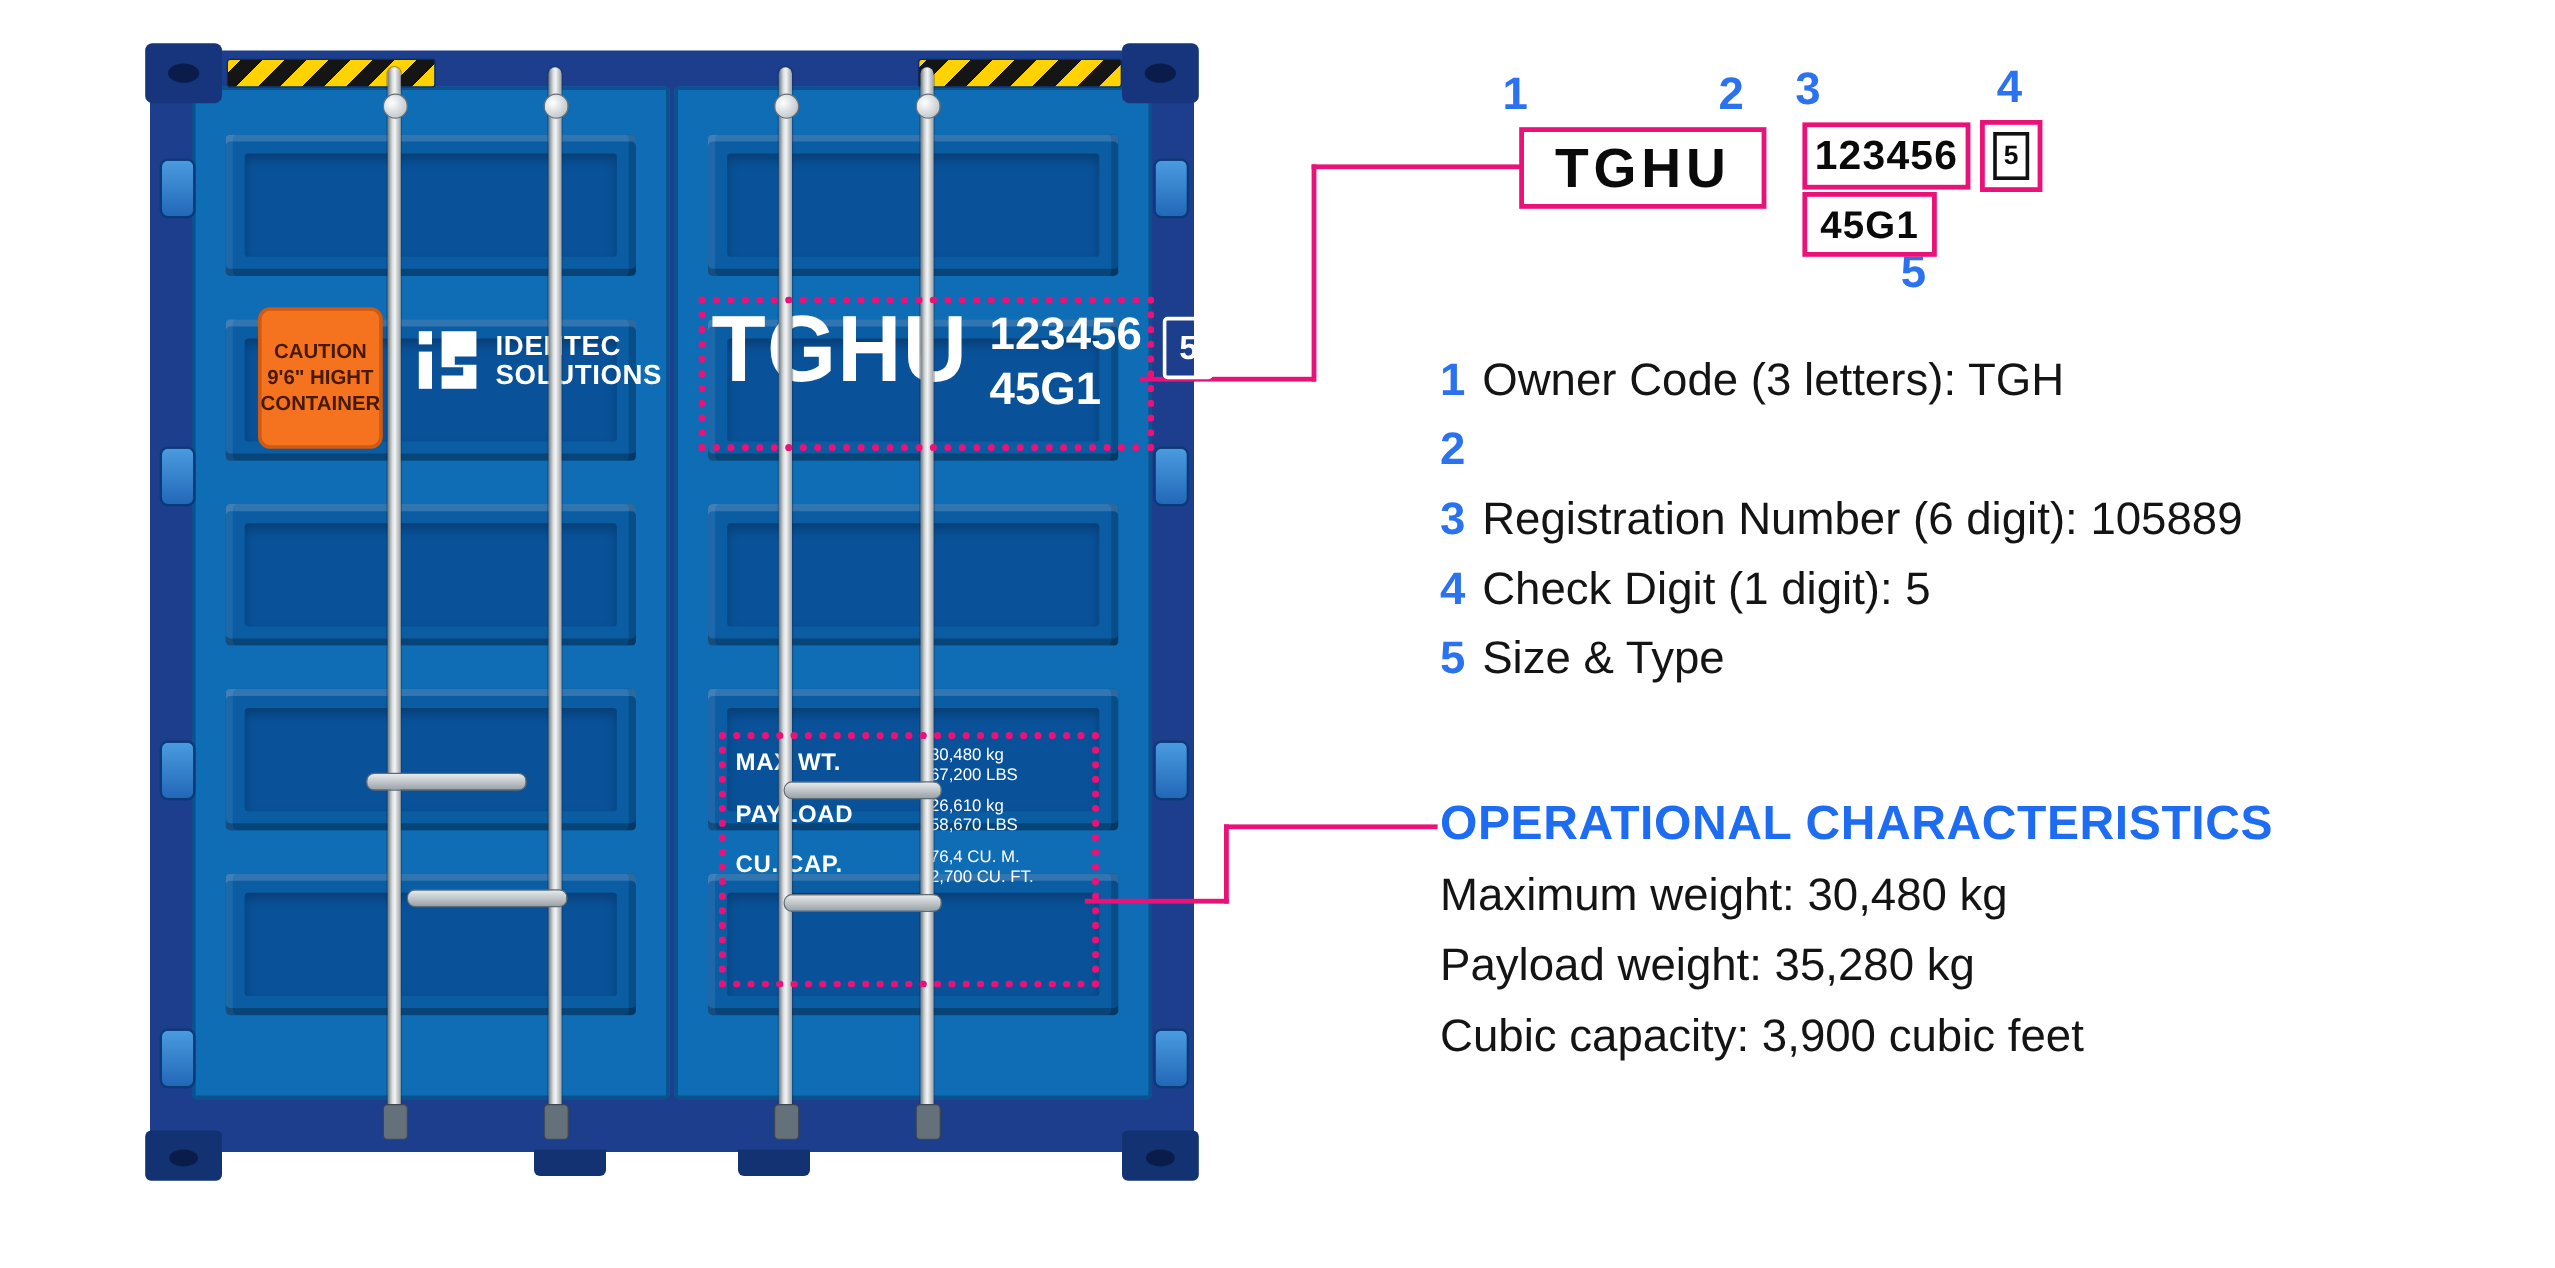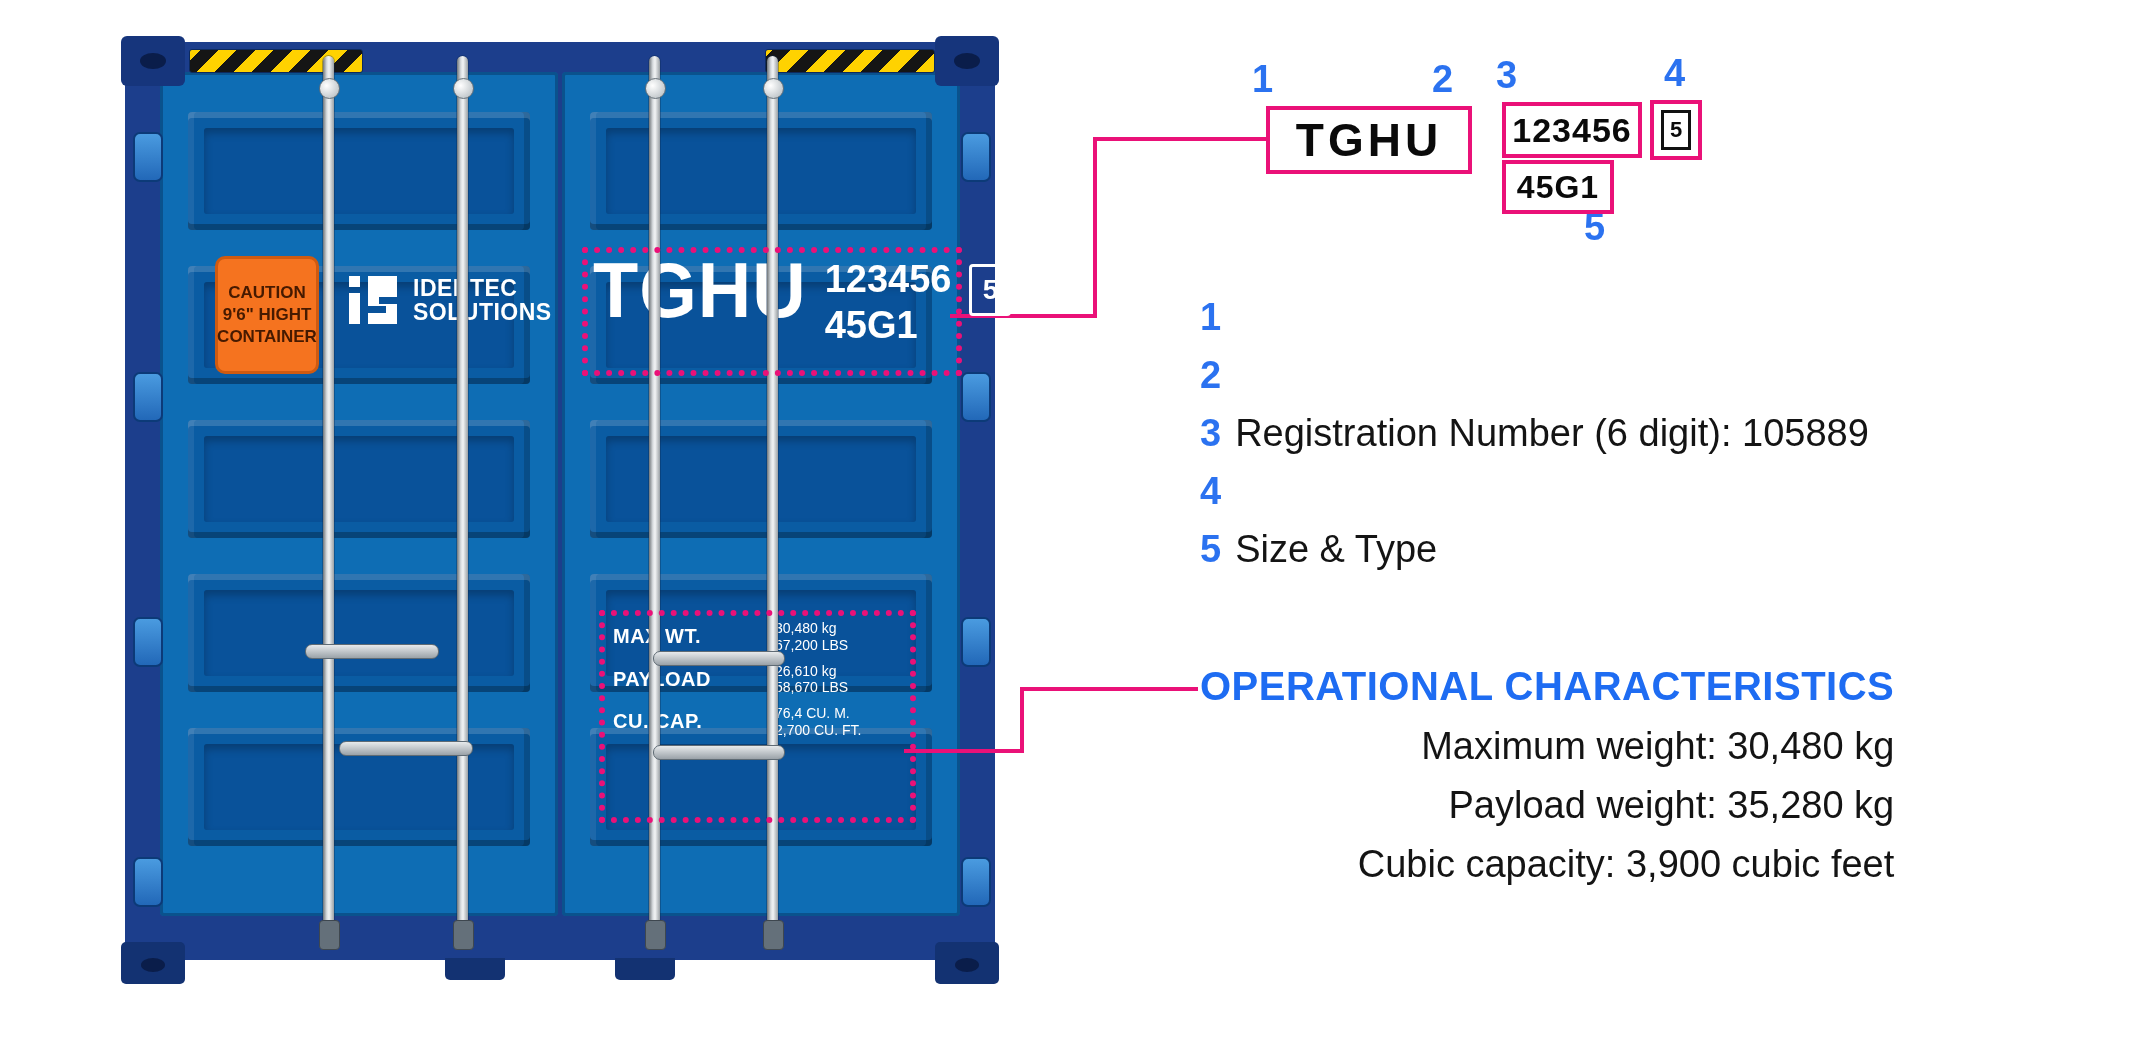--- a/index.html
+++ b/index.html
@@ -58,21 +58,21 @@
   
   .pink-line{position:absolute;background:#ea1178;z-index:1;}
   .pink-box{position:absolute;border:4px solid #ea1178;background:#ffffff;display:flex;
             align-items:center;justify-content:center;color:#0a0a0a;}
   .marker{position:absolute;color:#2b72f0;font-size:38px;font-weight:700;}
   .legend{position:absolute;left:1200px;top:296px;}
   .legend-row{display:flex;gap:14px;margin-bottom:15px;font-size:38px;color:#141414;}
   .legend-num{color:#2b72f0;font-weight:700;}
   .op{position:absolute;left:1200px;top:664px;}
   .op-title{font-size:40px;font-weight:700;color:#1e6cf2;letter-spacing:.5px;}
-  .op-line{font-size:38px;color:#141414;margin-top:16px;text-align:right;}
+  .op-line{font-size:38px;color:#141414;margin-top:16px;}
 </style>
 </head>
 <body>
 
 <div id="container-graphic">
   <div class="frame"></div>
 
   <div class="hazard" style="left:64px;width:172px;"></div>
   <div class="hazard" style="left:640px;width:168px;"></div>
 
@@ -212,30 +212,32 @@
 <div class="pink-box" style="left:1650px;top:100px;width:44px;height:52px;">
   <span style="display:flex;align-items:center;justify-content:center;width:24px;height:34px;border:3px solid #111111;font-size:22px;font-weight:700;">5</span>
 </div>
 <div class="pink-box" style="left:1502px;top:160px;width:104px;height:46px;font-size:32px;font-weight:600;letter-spacing:1px;">
   <span>45G1</span>
 </div>
 
 <div class="legend">
   <div class="legend-row">
     <span class="legend-num">1</span>
+    <span>Owner Code (3 letters): TGH</span>
   </div>
   <div class="legend-row">
     <span class="legend-num">2</span>
   </div>
   <div class="legend-row">
     <span class="legend-num">3</span>
     <span>Registration Number (6 digit): 105889</span>
   </div>
   <div class="legend-row">
     <span class="legend-num">4</span>
+    <span>Check Digit (1 digit): 5</span>
   </div>
   <div class="legend-row">
     <span class="legend-num">5</span>
     <span>Size &amp; Type</span>
   </div>
 </div>
 
 <div class="op">
   <div class="op-title">OPERATIONAL CHARACTERISTICS</div>
   <div class="op-line">Maximum weight: 30,480 kg</div>

